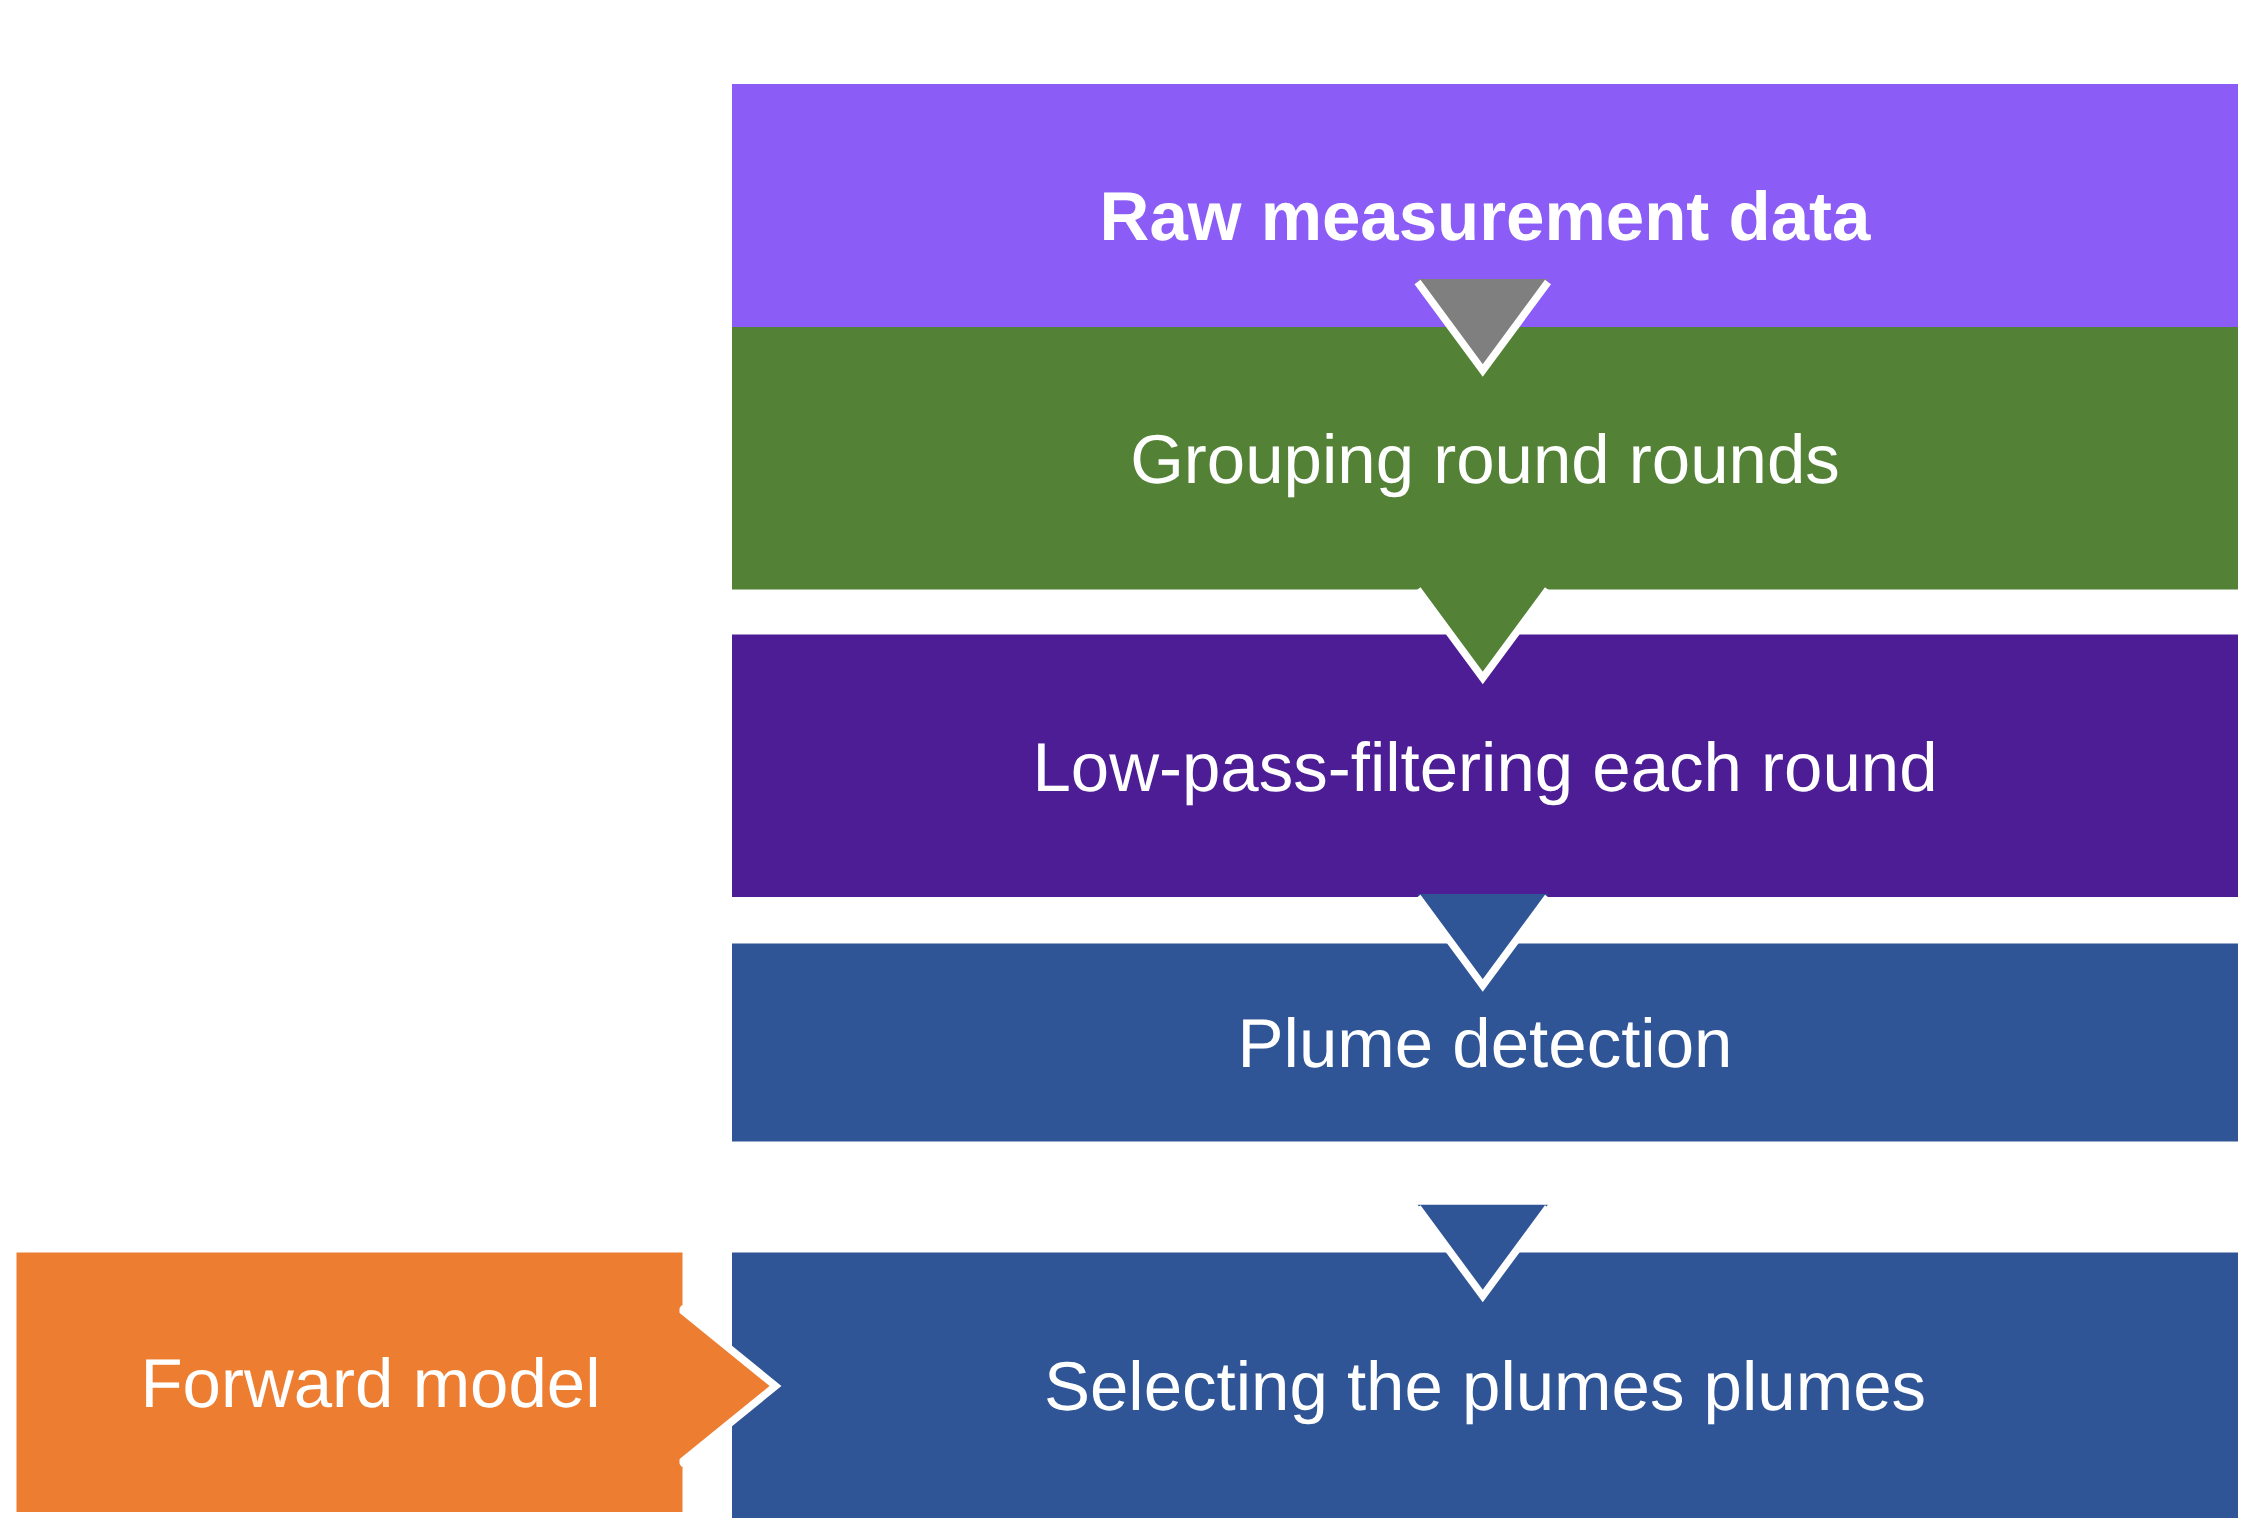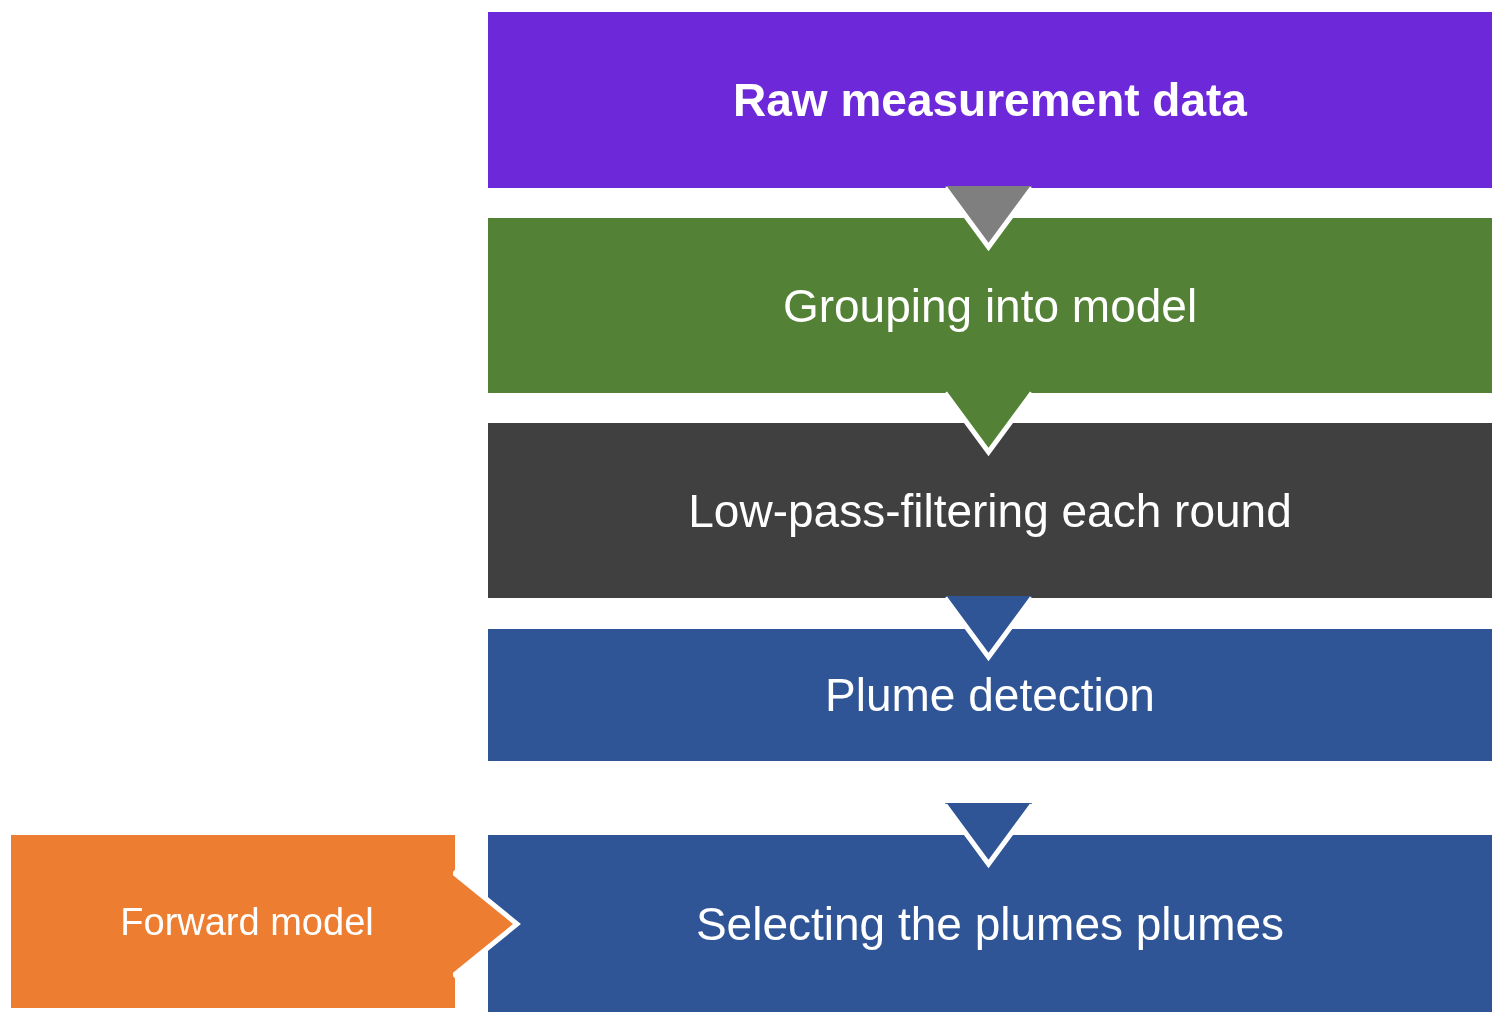--- a/index.html
+++ b/index.html
@@ -43,21 +43,21 @@
     top: 835px;
     width: 444px;
     height: 173px;
     z-index: 1;
     display: flex;
     align-items: center;
     justify-content: center;
   }
   .side-box .label {
     color: #ffffff;
-    font-size: 38px;
+    font-size: 46px;
     line-height: 1;
     white-space: nowrap;
     margin-left: 28px;
   }
 
   .connector-down {
     position: absolute;
     left: 940px;
     width: 97px;
     height: 73px;
@@ -87,29 +87,29 @@
     stroke: #ffffff;
     stroke-width: 5;
     stroke-linejoin: miter;
   }
 </style>
 </head>
 <body>
 
 <div class="canvas">
 
-  <div class="step step-0" style="background-color: #6d28d9;">
+  <div class="step step-0" style="background-color: #8b5cf6; margin-top: 44px;">
     <span class="label">Raw measurement data</span>
   </div>
 
   <div class="step step-1" style="background-color: rgb(83, 129, 53);">
-    <span class="label">Grouping into model</span>
+    <span class="label">Grouping round rounds</span>
   </div>
 
-  <div class="step step-2" style="background-color: #404040;">
+  <div class="step step-2" style="background-color: #4c1d95;">
     <span class="label">Low-pass-filtering each round</span>
   </div>
 
   <div class="step step-3" style="background-color: rgb(47, 85, 151);">
     <span class="label">Plume detection</span>
   </div>
 
   <div class="step step-4" style="background-color: rgb(47, 85, 151);">
     <span class="label">Selecting the plumes plumes</span>
   </div>

